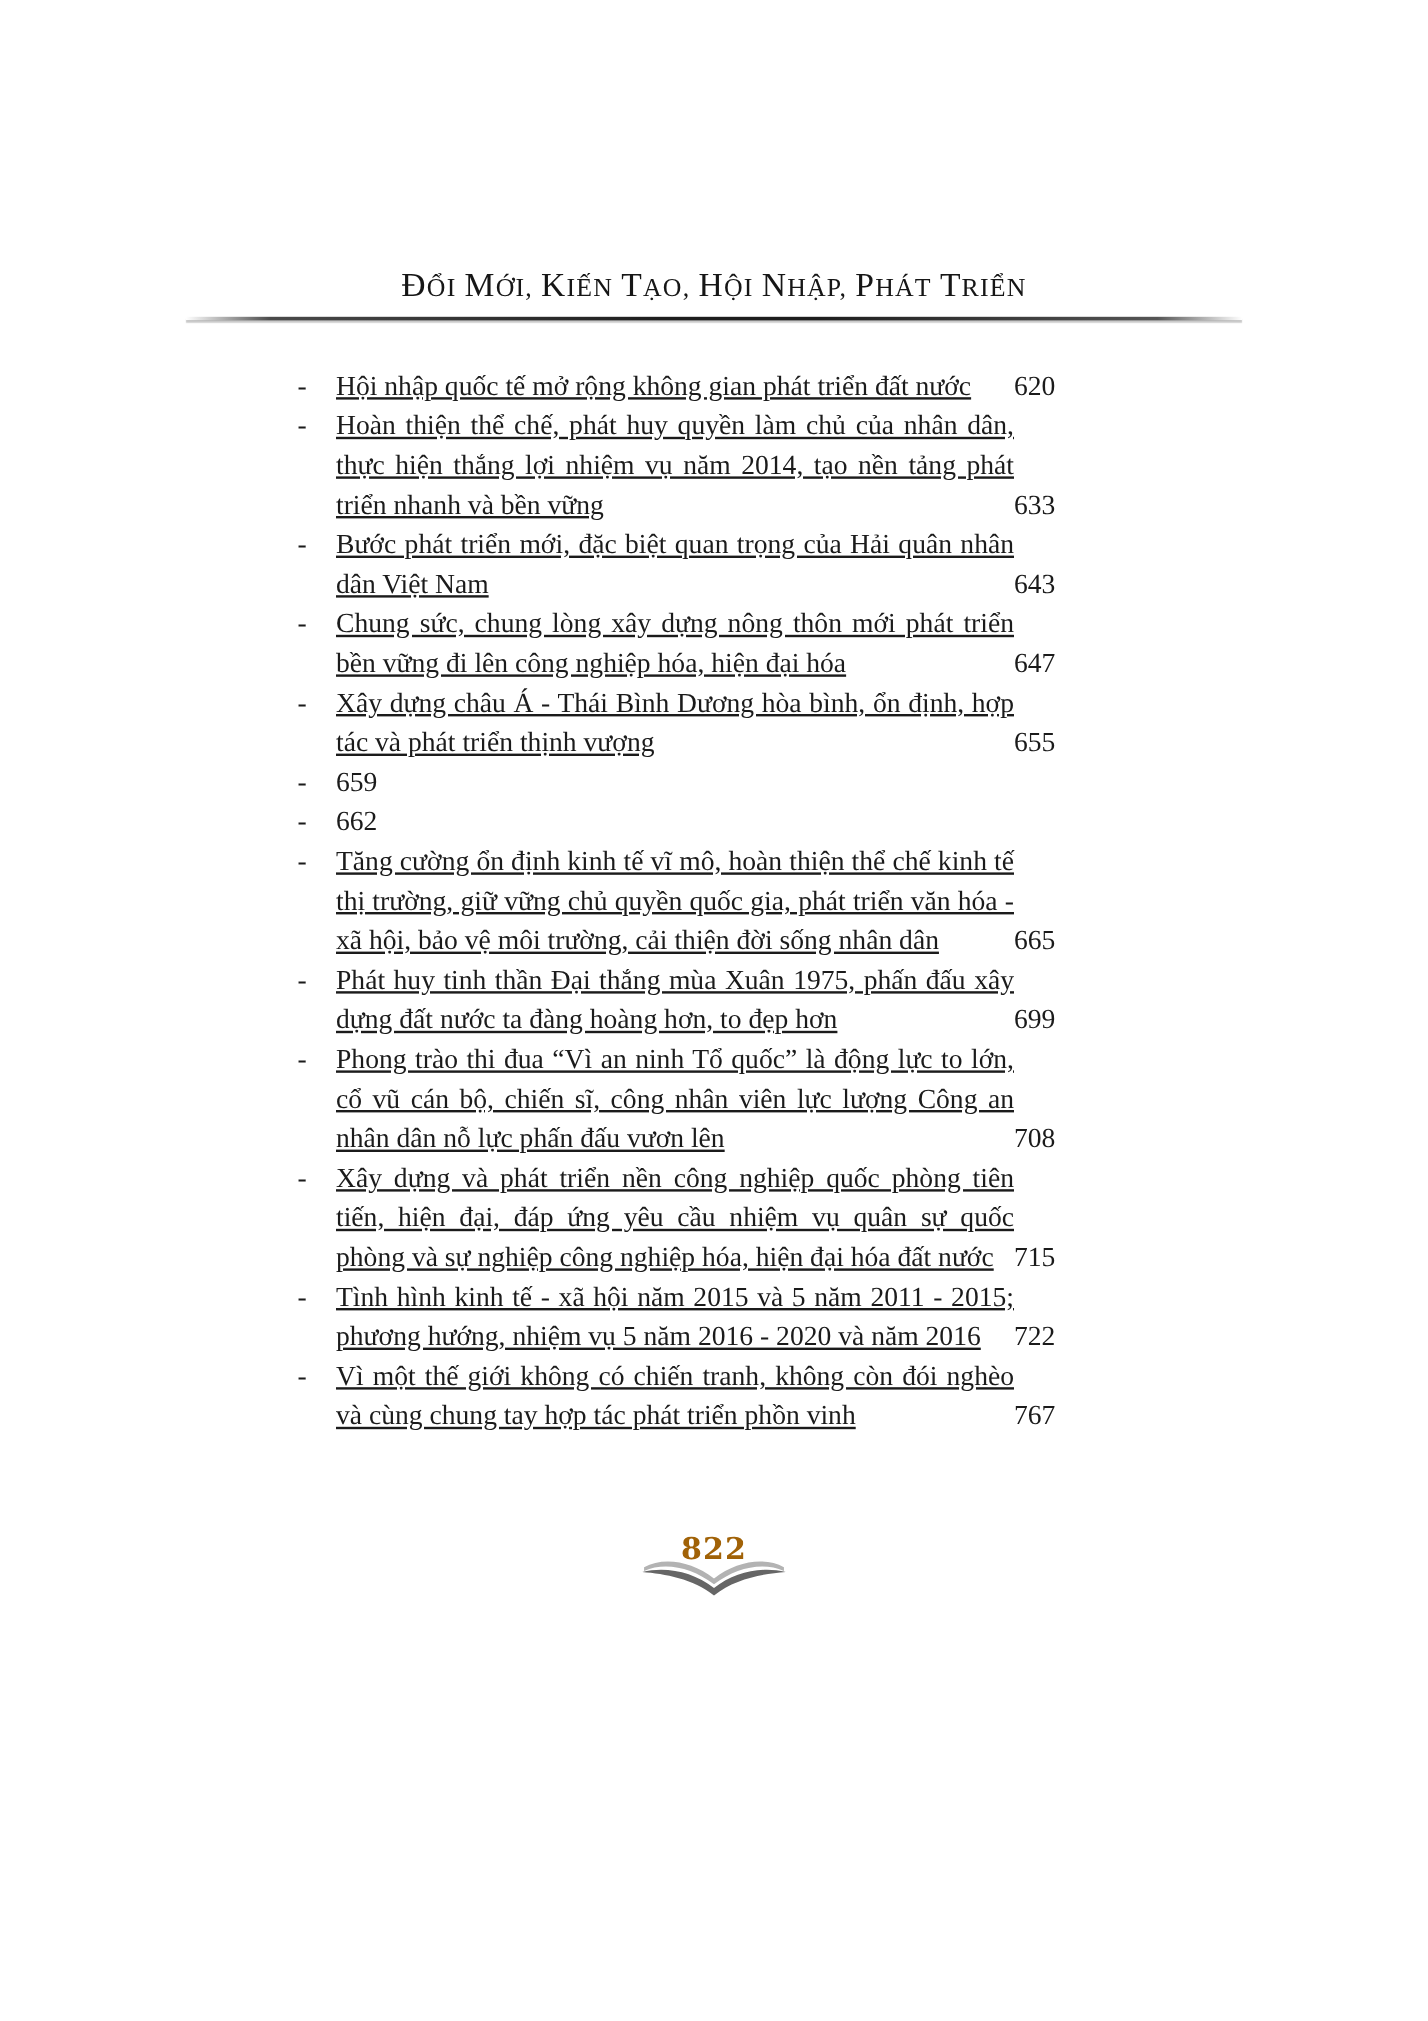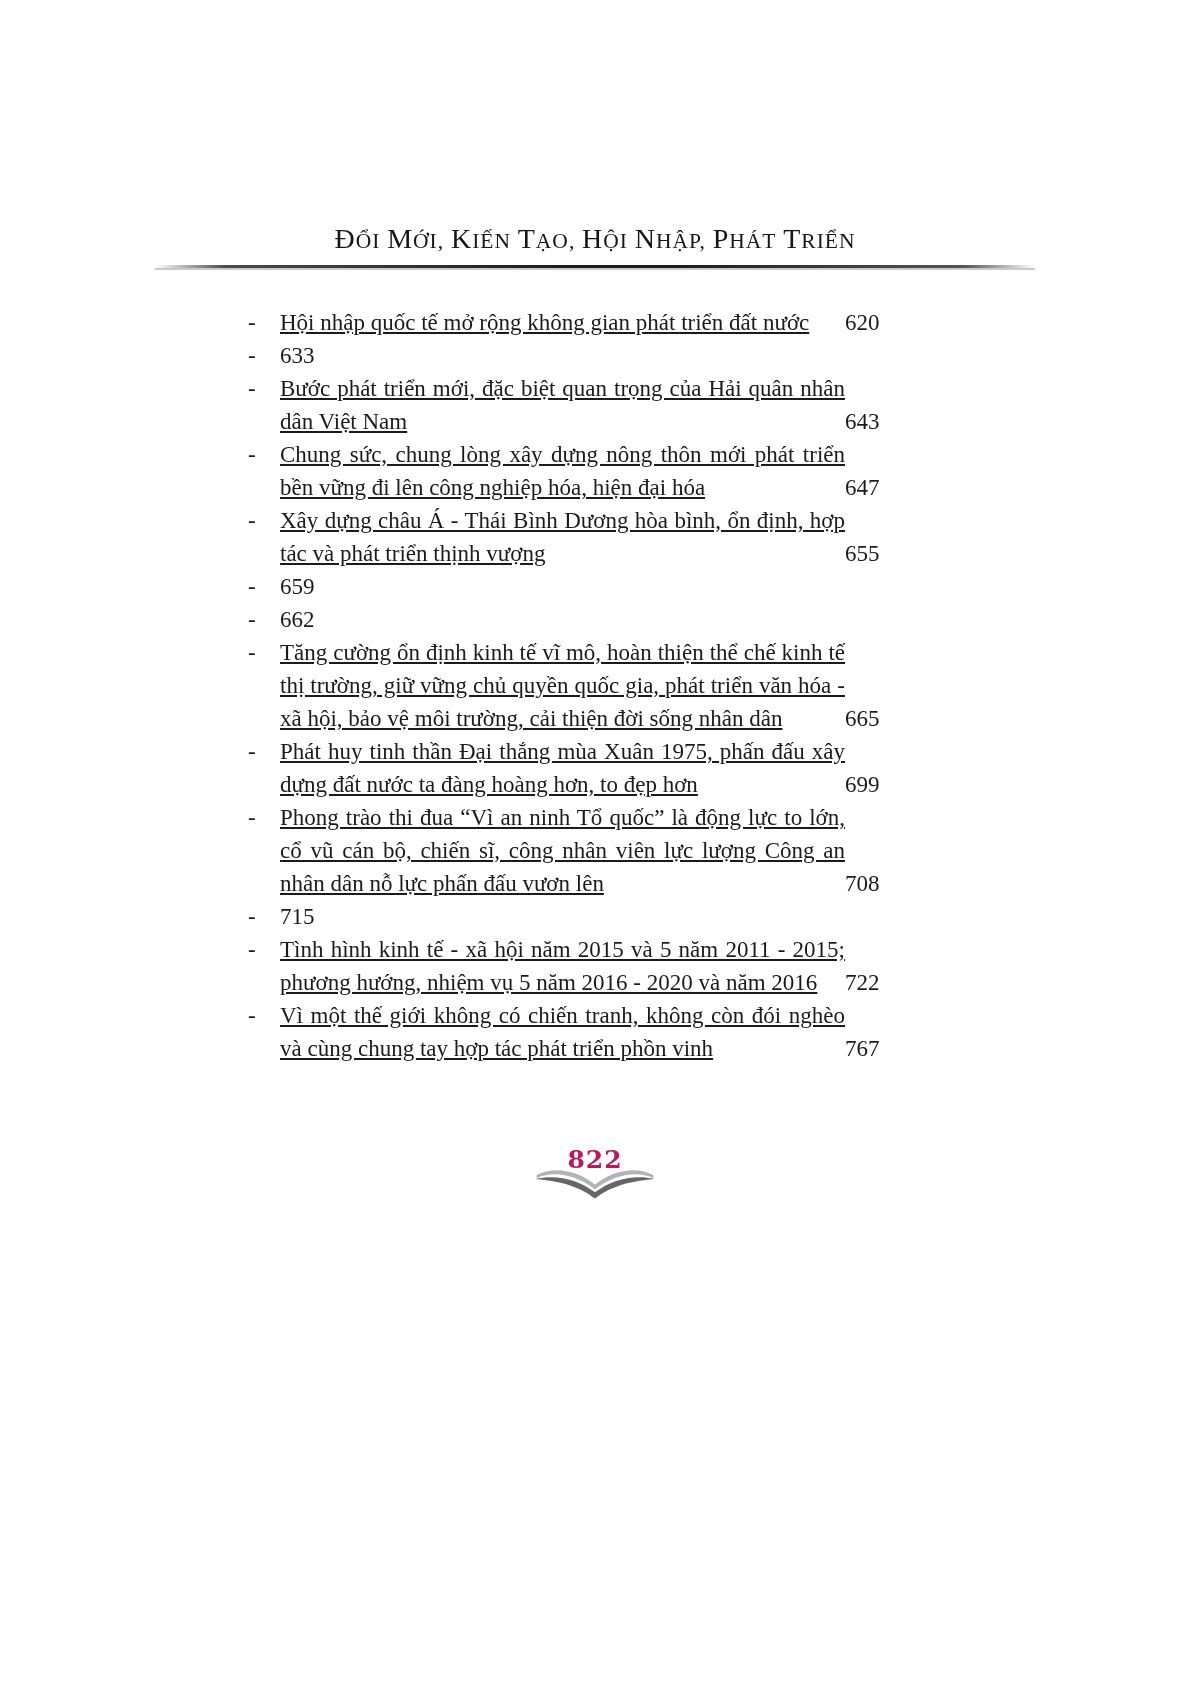--- a/index.html
+++ b/index.html
@@ -79,21 +79,21 @@
   }
   .folio {
     font-family: "DejaVu Serif", serif;
     font-weight: bold;
     font-size: 25px;
     line-height: 26px;
     letter-spacing: 1px;
     position: relative;
     z-index: 2;
     margin-bottom: -13px;
-    color: #be185d;
+    color: #a16207;
   }
   .book-icon {
     display: block;
     margin: 0 auto;
   }
 </style>
 </head>
 <body>
 
 <div class="page">
@@ -105,20 +105,21 @@
 
   <main class="toc">
 
   <div class="toc-row">
         <span class="dash">-</span>
         <span class="entry-text">Hội nhập quốc tế mở rộng không gian phát triển đất nước</span>
         <span class="entry-page">620</span>
       </div>
       <div class="toc-row">
         <span class="dash">-</span>
+        <span class="entry-text">Hoàn thiện thể chế, phát huy quyền làm chủ của nhân dân, thực hiện thắng lợi nhiệm vụ năm 2014, tạo nền tảng phát triển nhanh và bền vững</span>
         <span class="entry-page">633</span>
       </div>
       <div class="toc-row">
         <span class="dash">-</span>
         <span class="entry-text">Bước phát triển mới, đặc biệt quan trọng của Hải quân nhân dân Việt Nam</span>
         <span class="entry-page">643</span>
       </div>
       <div class="toc-row">
         <span class="dash">-</span>
         <span class="entry-text">Chung sức, chung lòng xây dựng nông thôn mới phát triển bền vững đi lên công nghiệp hóa, hiện đại hóa</span>
@@ -147,20 +148,21 @@
         <span class="entry-text">Phát huy tinh thần Đại thắng mùa Xuân 1975, phấn đấu xây dựng đất nước ta đàng hoàng hơn, to đẹp hơn</span>
         <span class="entry-page">699</span>
       </div>
       <div class="toc-row">
         <span class="dash">-</span>
         <span class="entry-text">Phong trào thi đua “Vì an ninh Tổ quốc” là động lực to lớn, cổ vũ cán bộ, chiến sĩ, công nhân viên lực lượng Công an nhân dân nỗ lực phấn đấu vươn lên</span>
         <span class="entry-page">708</span>
       </div>
       <div class="toc-row">
         <span class="dash">-</span>
+        <span class="entry-text">Xây dựng và phát triển nền công nghiệp quốc phòng tiên tiến, hiện đại, đáp ứng yêu cầu nhiệm vụ quân sự quốc phòng và sự nghiệp công nghiệp hóa, hiện đại hóa đất nước</span>
         <span class="entry-page">715</span>
       </div>
       <div class="toc-row">
         <span class="dash">-</span>
         <span class="entry-text">Tình hình kinh tế - xã hội năm 2015 và 5 năm 2011 - 2015; phương hướng, nhiệm vụ 5 năm 2016 - 2020 và năm 2016</span>
         <span class="entry-page">722</span>
       </div>
       <div class="toc-row">
         <span class="dash">-</span>
         <span class="entry-text">Vì một thế giới không có chiến tranh, không còn đói nghèo và cùng chung tay hợp tác phát triển phồn vinh</span>

